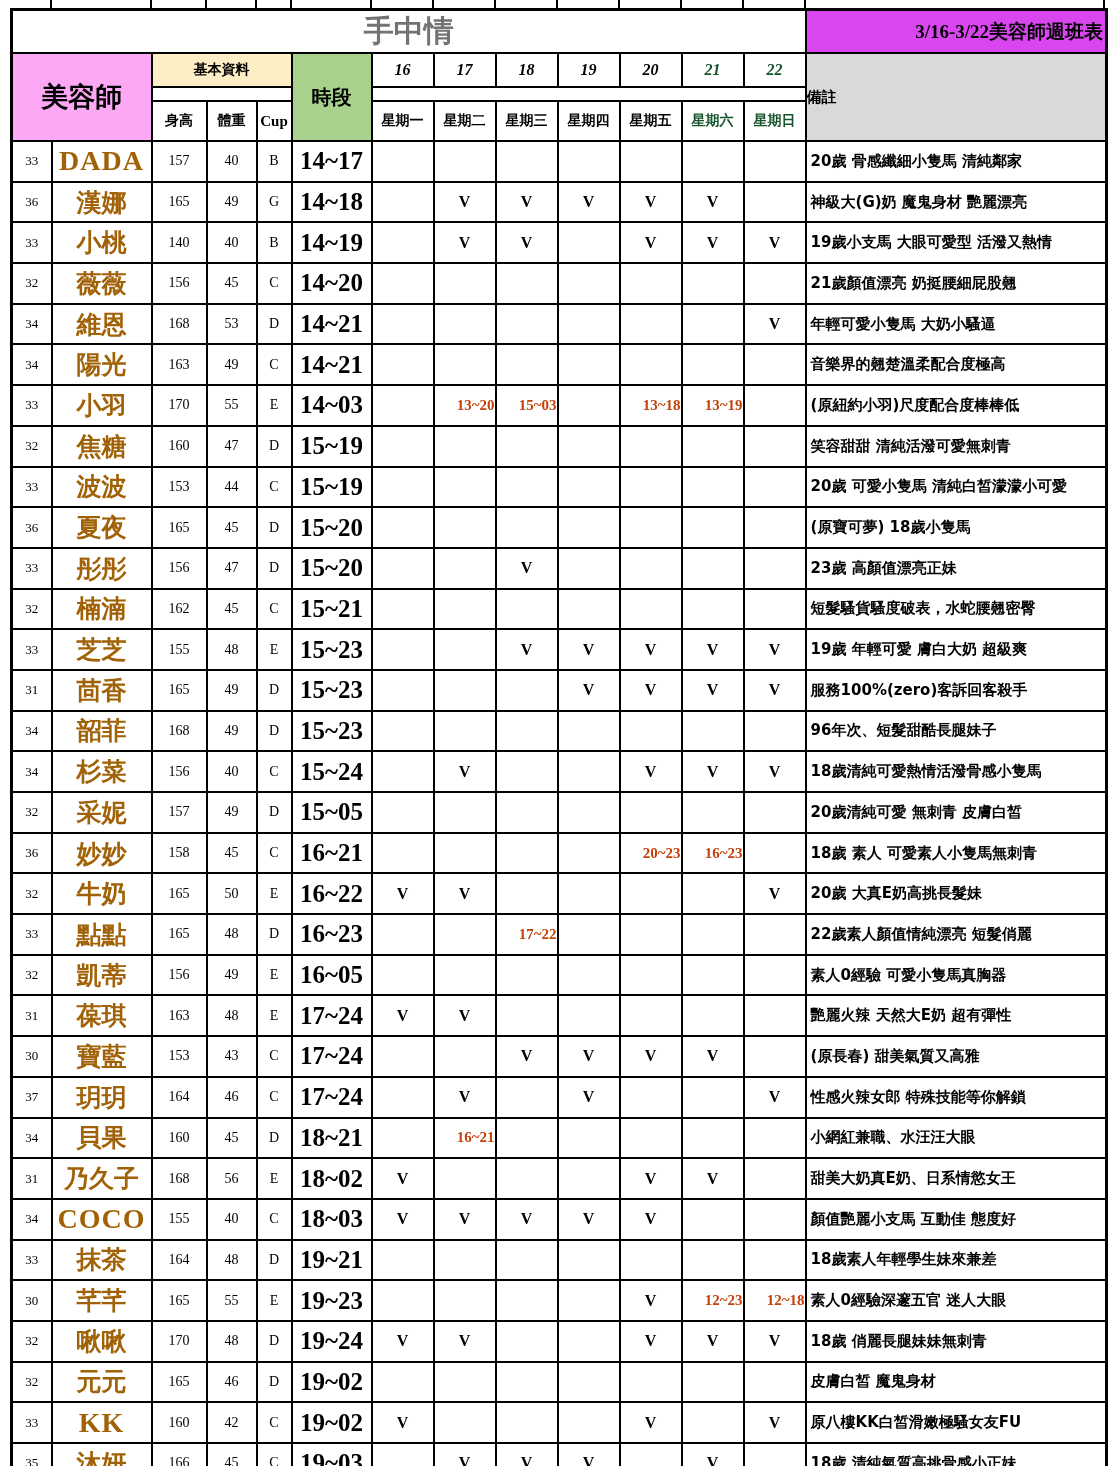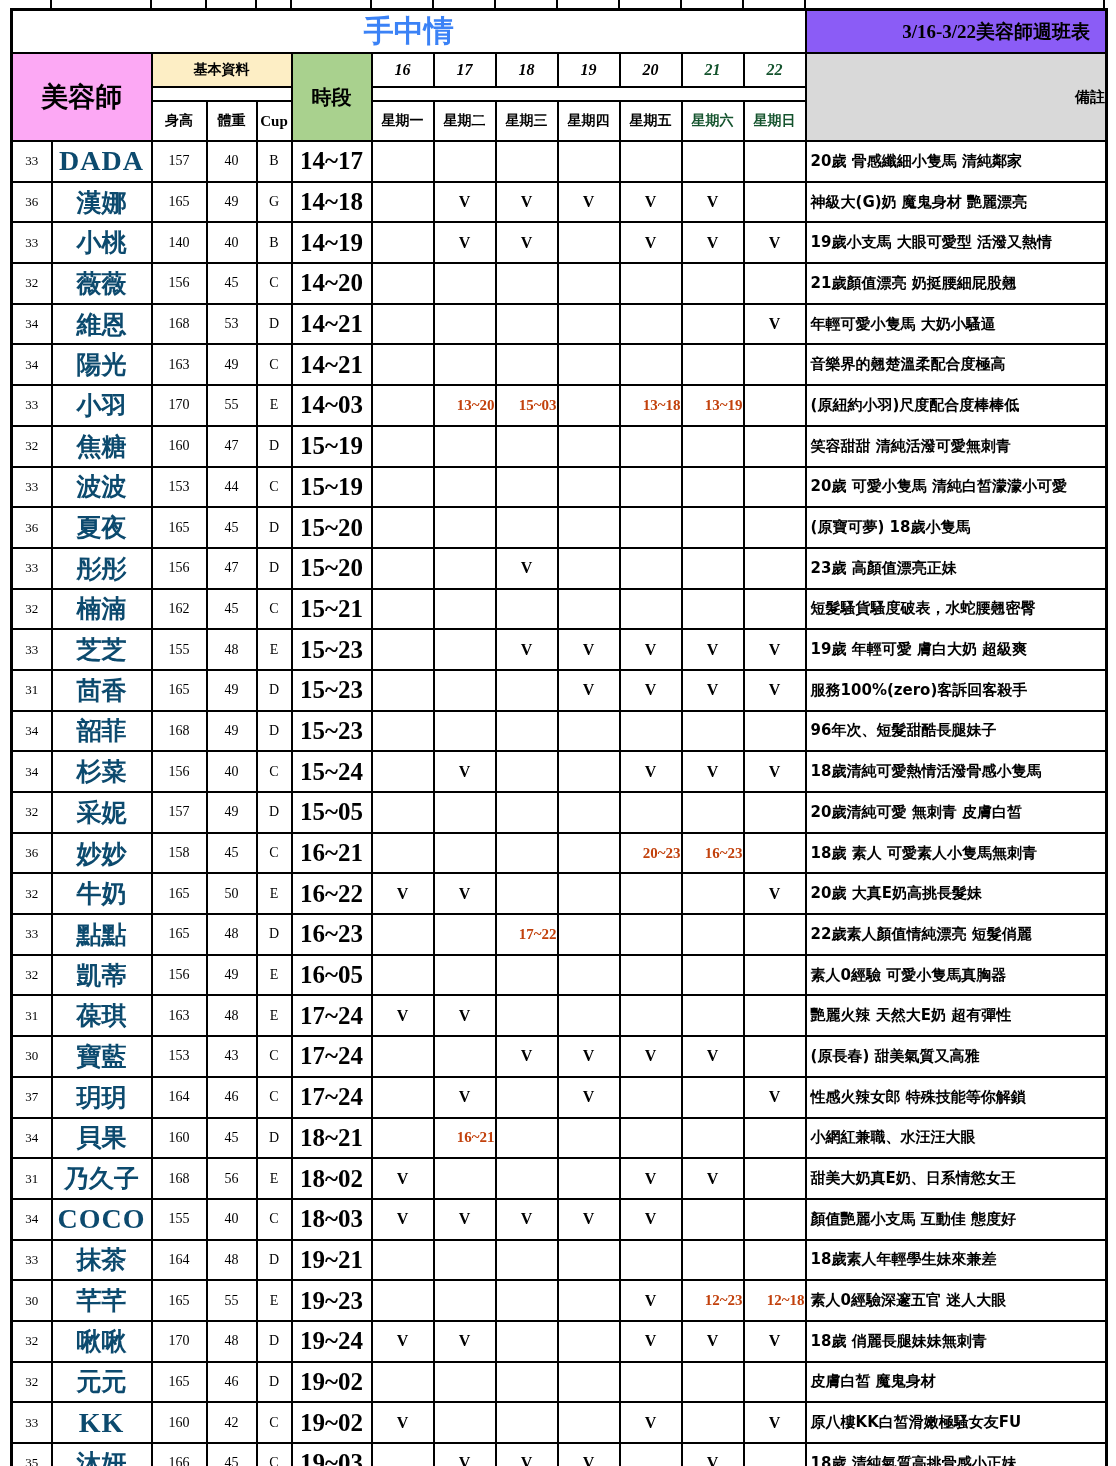--- a/index.html
+++ b/index.html
@@ -8,39 +8,39 @@
     background:#ffffff;font-family:"DejaVu Sans","Liberation Sans",sans-serif;
   }
   
   .cutoff-top{position:relative;height:8px;margin:0 11px 0 10px;}
   .cutoff-top .tick{position:absolute;top:0;width:2px;height:8px;background:#000;}
 
   table{border-collapse:collapse;table-layout:fixed;width:1095px;margin-left:10px;border:3px solid #000;background:#fff;}
   th,td{border:2px solid #000;overflow:hidden;white-space:nowrap;padding:0;vertical-align:middle;}
 
   
-  .title-cell{font-size:30px;font-weight:bold;color:#3b82f6;text-align:center;height:32px;background:#fff;}
-  .subtitle-cell{font-size:19px;font-weight:bold;color:#000;text-align:right;padding-right:15px;background:#8b5cf6;font-family:"Liberation Serif","DejaVu Sans",serif;}
+  .title-cell{font-size:30px;font-weight:bold;color:#737373;text-align:center;height:32px;background:#fff;}
+  .subtitle-cell{font-size:19px;font-weight:bold;color:#000;text-align:right;padding-right:2px;background:#d946ef;font-family:"Liberation Serif","DejaVu Sans",serif;}
 
   
   .h-staff{background:#fca8f4;font-size:27px;font-weight:bold;text-align:center;}
   .h-basic{background:#fdeec5;font-size:14px;font-weight:bold;text-align:center;height:32px;}
   .h-gap td{height:12px;background:#fff;}
   .h-label{font-size:14px;font-weight:bold;text-align:center;height:38px;background:#fff;margin-left:22px;}
   .h-cup{font-family:"Liberation Serif",serif;font-size:15px;}
   .h-slot{background:#a9d18e;font-size:20px;font-weight:bold;text-align:center;}
   .h-date{font-family:"Liberation Serif",serif;font-size:16px;font-weight:bold;text-align:center;background:#fff;font-style:italic;}
   .h-week{font-size:14px;font-weight:bold;text-align:center;background:#fff;border-radius:8px;}
-  .h-note{background:#d9d9d9;font-size:15px;font-weight:bold;text-align:right;}
+  .h-note{background:#d9d9d9;font-size:15px;font-weight:bold;text-align:left;}
   .red{color:#14532d;}
 
   
   tbody tr{height:40.7px;}
   .c-id{font-family:"Liberation Serif",serif;font-size:13px;text-align:center;}
-  .c-name{color:#0c4a6e;font-weight:bold;font-size:25px;text-align:center;}
+  .c-name{color:#a16207;font-weight:bold;font-size:25px;text-align:center;}
   .c-latin{font-family:"Liberation Serif","DejaVu Sans",serif;font-size:28px;letter-spacing:1px;}
   .c-sm{font-family:"Liberation Serif",serif;font-size:14px;text-align:center;}
   .c-slot{font-family:"Liberation Serif",serif;font-size:25px;font-weight:bold;text-align:center;}
   .c-day{font-family:"Liberation Serif",serif;font-size:16px;font-weight:bold;text-align:center;}
   .c-time{color:#c2410c;font-size:15px;text-align:right;}
   .c-note{font-size:15px;font-weight:bold;text-align:left;padding-left:4px;}
 </style>
 </head>
 <body>
 

